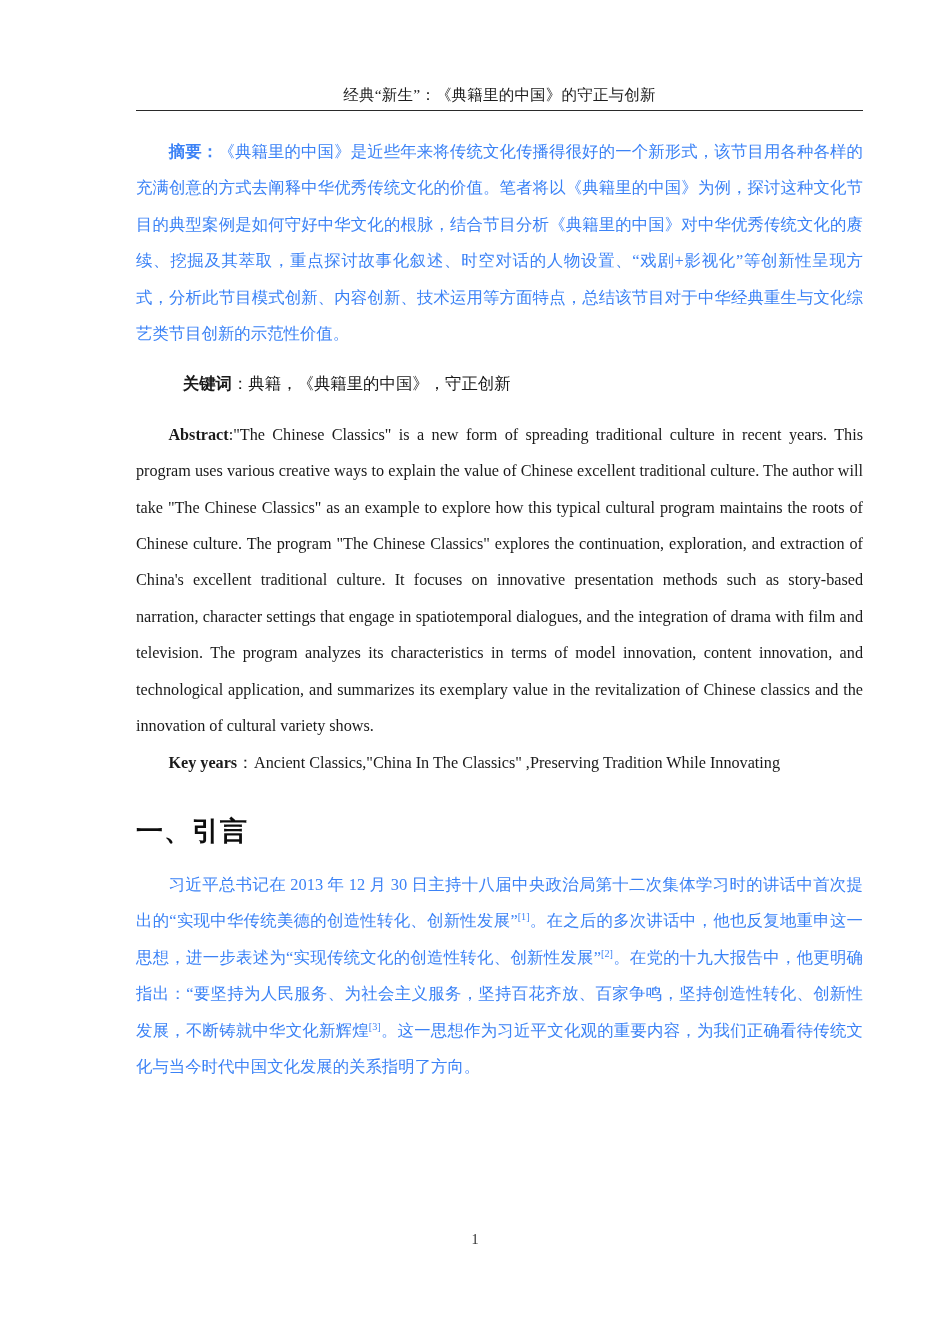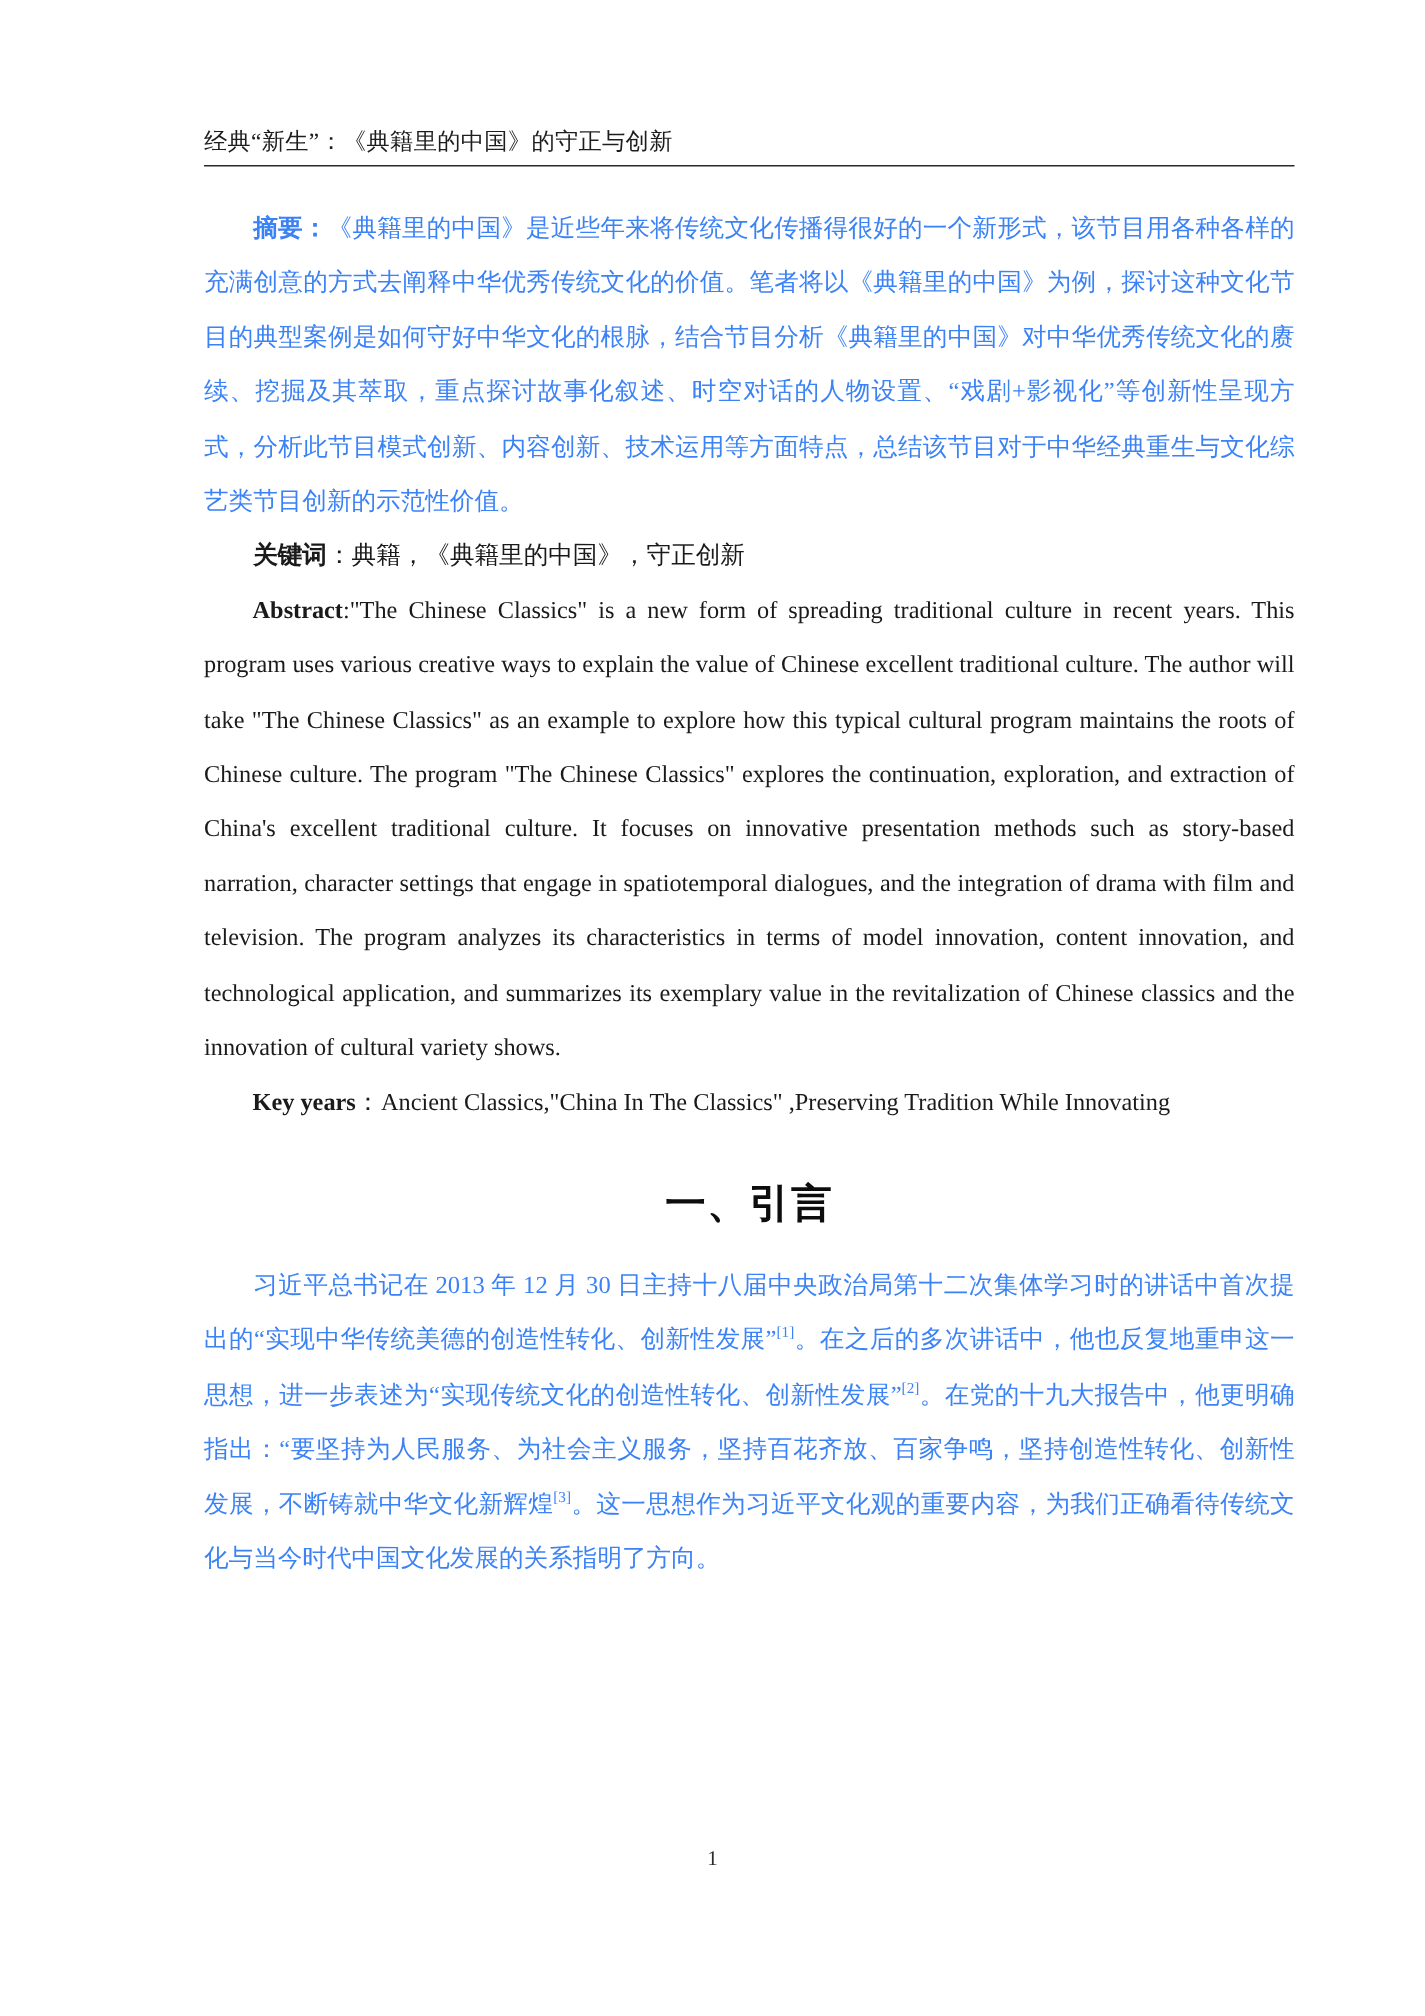--- a/index.html
+++ b/index.html
@@ -23,21 +23,21 @@
     width: 950px;
     height: 1344px;
   }
 
   
   .running-header {
     position: absolute;
     left: 136px;
     top: 84px;
     width: 727px;
-    text-align: left;
+    text-align: center;
     font-size: 15.5px;
     line-height: 22px;
     color: #1d1d1d;
     letter-spacing: 0.2px;
   }
   .header-rule {
     position: absolute;
     left: 136px;
     top: 110px;
     width: 727px;
@@ -71,21 +71,21 @@
     text-align: justify;
     color: #1a1a1a;
   }
   p.en-indent { text-indent: 2em; }
 
   .lbl-b {
     font-weight: bold;
   }
 
   .kw-line {
-    margin: 0;
+    margin: 14px;
     font-size: 16.4px;
     line-height: 36.4px;
     text-indent: 2em;
     text-align: left;
     color: #1a1a1a;
   }
 
   .kw-en {
     margin: 0;
     font-size: 16.2px;
@@ -103,21 +103,21 @@
     letter-spacing: 0;
   }
 
   
   h1.section {
     margin: 0;
     font-family: "DejaVu Sans", "Liberation Sans", sans-serif;
     font-weight: bold;
     font-size: 27px;
     line-height: 56px;
-    text-align: center;
+    text-align: left;
     color: #0d0d0d;
     letter-spacing: 1px;
   }
   .heading-wrap {
     padding-top: 22px;
     padding-bottom: 8px;
   }
 
   
   .footer-pageno {

